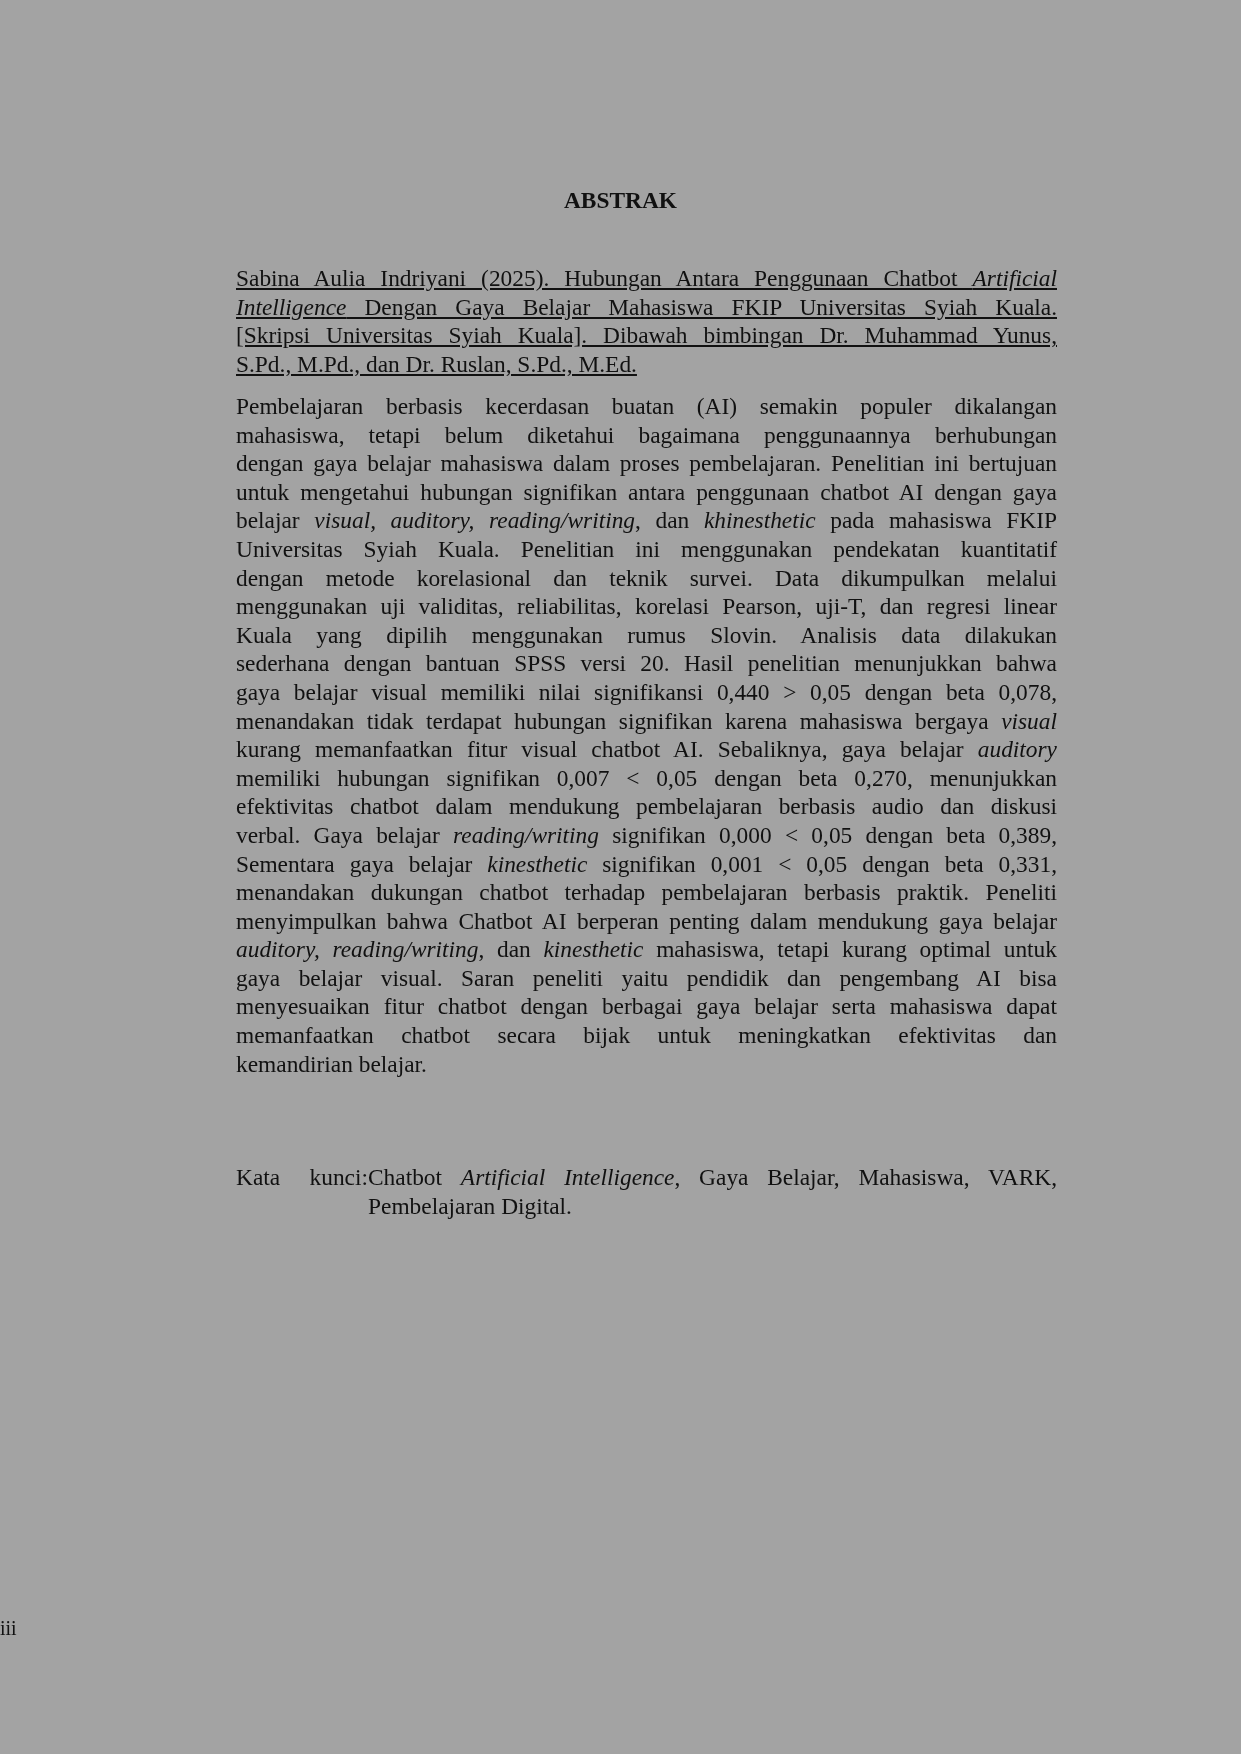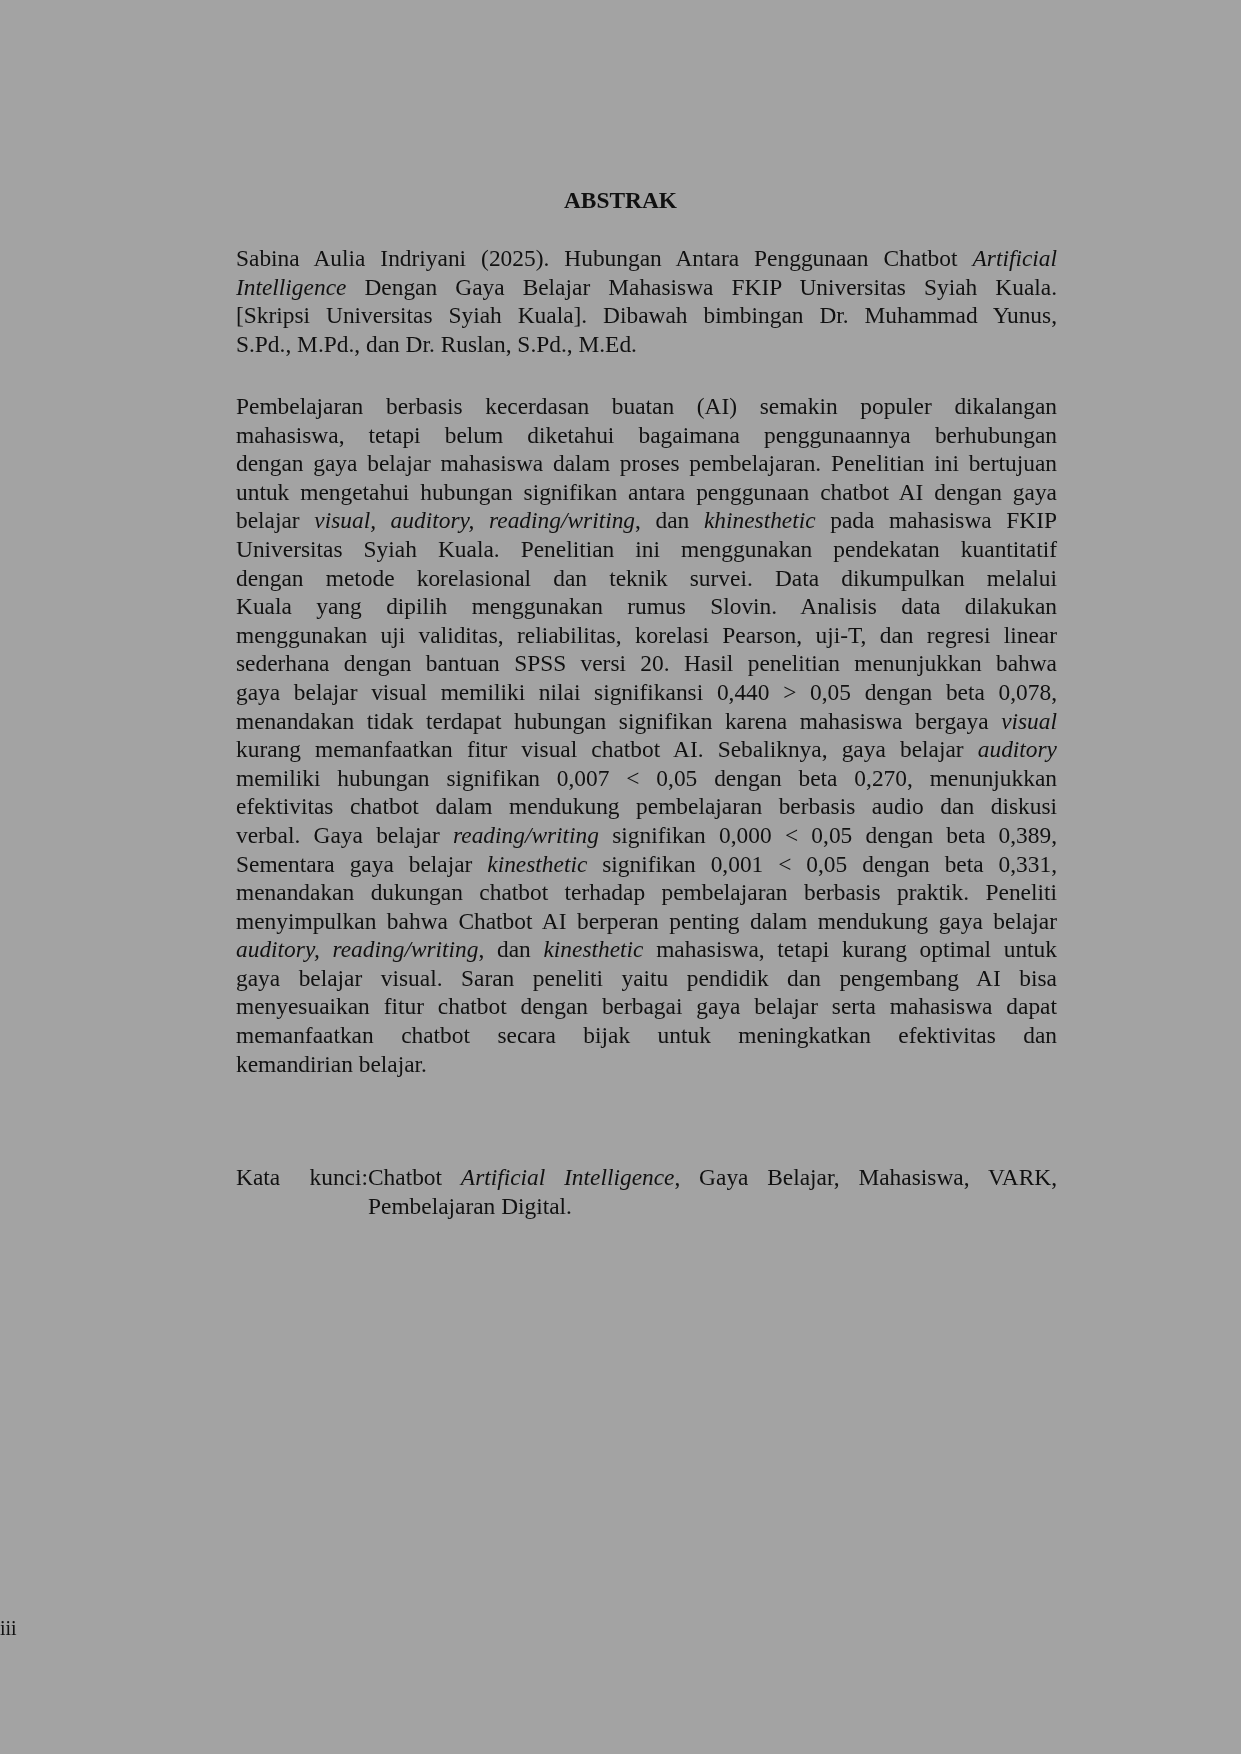--- a/index.html
+++ b/index.html
@@ -14,21 +14,21 @@
     position: absolute; top: 186px; left: 0; width: 1241px;
     text-align: center; font-weight: bold; font-size: 23.4px; line-height: 28px;
   }
   .block { position: absolute; left: 236px; width: 821px; }
   .line {
     display: block; white-space: nowrap; height: 28.6px; line-height: 28.6px;
     text-align: justify; text-align-last: justify;
   }
   .line.last { text-align-last: left; }
   .line > span { white-space: normal; }
-  .cit { top: 244px; }
+  .cit { top: 264px; text-decoration: underline; }
   .abs { top: 392px; }
   .kw { top: 1163px; }
   .kw-row { display: flex; }
   .kw-label { width: 132px; flex: 0 0 132px; white-space: nowrap; text-align: justify; text-align-last: justify; padding-right: 0; height: 28.6px; line-height: 28.6px; }
   .kw-text { flex: 1; }
   .pagenum {
     position: absolute; top: 1616px; left: 0; width: 1241px; text-align: left;
     font-size: 20px; line-height: 24px;
   }
   i { font-style: italic; }
@@ -47,22 +47,22 @@
     </div>
 
   <div class="block abs">
       <div class="line"><span>Pembelajaran berbasis kecerdasan buatan (AI) semakin populer dikalangan</span></div>
       <div class="line"><span>mahasiswa, tetapi belum diketahui bagaimana penggunaannya berhubungan</span></div>
       <div class="line"><span>dengan gaya belajar mahasiswa dalam proses pembelajaran. Penelitian ini bertujuan</span></div>
       <div class="line"><span>untuk mengetahui hubungan signifikan antara penggunaan chatbot AI dengan gaya</span></div>
       <div class="line"><span>belajar <i>visual, auditory, reading/writing</i>, dan <i>khinesthetic</i> pada mahasiswa FKIP</span></div>
       <div class="line"><span>Universitas Syiah Kuala. Penelitian ini menggunakan pendekatan kuantitatif</span></div>
       <div class="line"><span>dengan metode korelasional dan teknik survei. Data dikumpulkan melalui</span></div>
+      <div class="line"><span>menggunakan uji validitas, reliabilitas, korelasi Pearson, uji-T, dan regresi linear</span></div>
       <div class="line"><span>Kuala yang dipilih menggunakan rumus Slovin. Analisis data dilakukan</span></div>
-      <div class="line"><span>menggunakan uji validitas, reliabilitas, korelasi Pearson, uji-T, dan regresi linear</span></div>
       <div class="line"><span>sederhana dengan bantuan SPSS versi 20. Hasil penelitian menunjukkan bahwa</span></div>
       <div class="line"><span>gaya belajar visual memiliki nilai signifikansi 0,440 &gt; 0,05 dengan beta 0,078,</span></div>
       <div class="line"><span>menandakan tidak terdapat hubungan signifikan karena mahasiswa bergaya <i>visual</i></span></div>
       <div class="line"><span>kurang memanfaatkan fitur visual chatbot AI. Sebaliknya, gaya belajar <i>auditory</i></span></div>
       <div class="line"><span>memiliki hubungan signifikan 0,007 &lt; 0,05 dengan beta 0,270, menunjukkan</span></div>
       <div class="line"><span>efektivitas chatbot dalam mendukung pembelajaran berbasis audio dan diskusi</span></div>
       <div class="line"><span>verbal. Gaya belajar <i>reading/writing</i> signifikan 0,000 &lt; 0,05 dengan beta 0,389,</span></div>
       <div class="line"><span>Sementara gaya belajar <i>kinesthetic</i> signifikan 0,001 &lt; 0,05 dengan beta 0,331,</span></div>
       <div class="line"><span>menandakan dukungan chatbot terhadap pembelajaran berbasis praktik. Peneliti</span></div>
       <div class="line"><span>menyimpulkan bahwa Chatbot AI berperan penting dalam mendukung gaya belajar</span></div>

